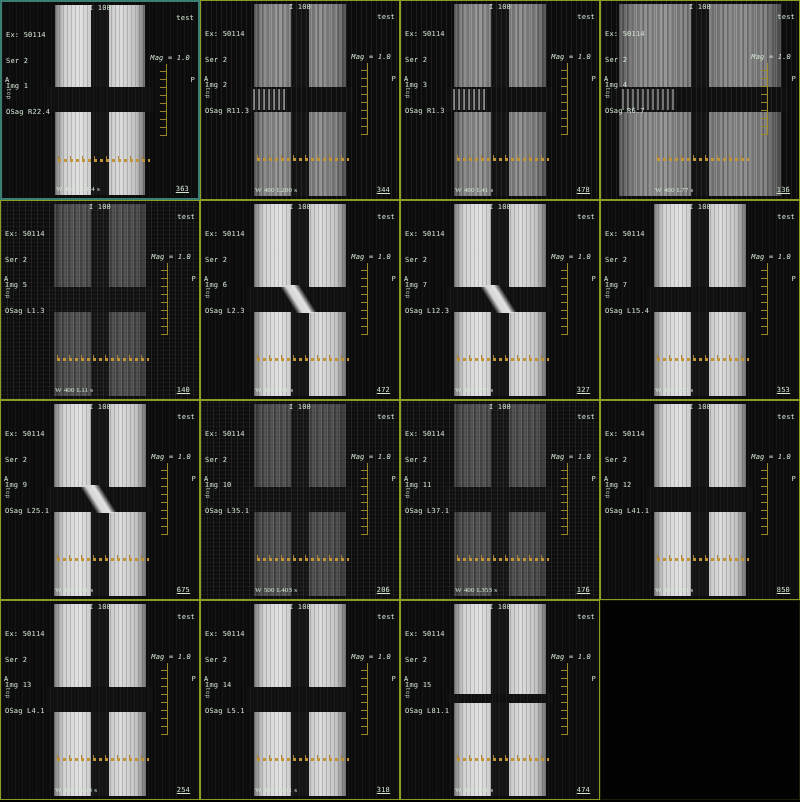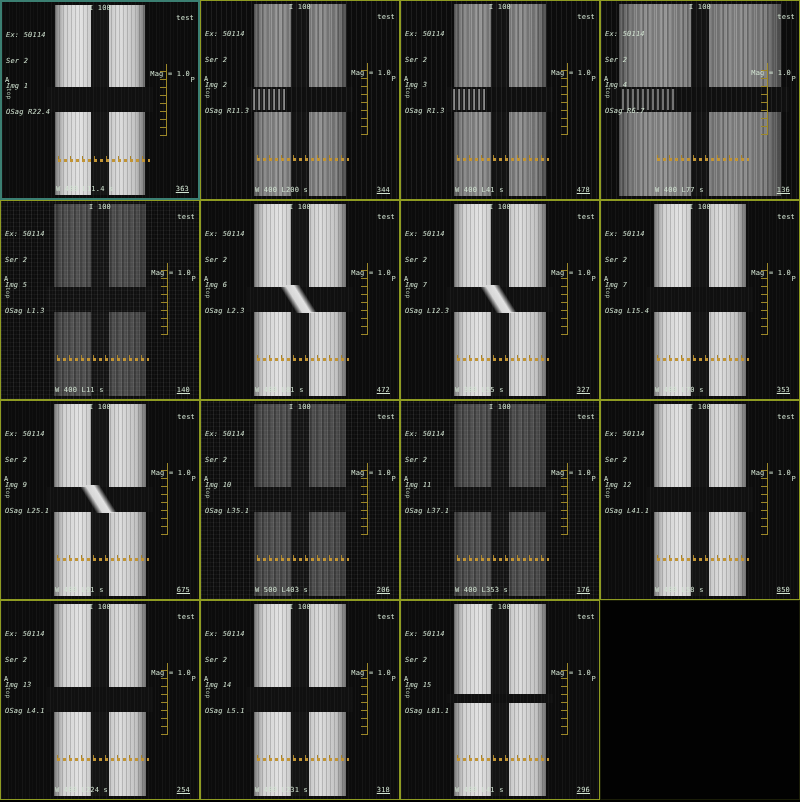--- a/index.html
+++ b/index.html
@@ -39,28 +39,28 @@
   .ruler-b{position:absolute;left:56px;width:92px;top:157px;height:3px;z-index:2;
        background:repeating-linear-gradient(90deg,#c29433 0 3px,transparent 3px 6px);}
   .ruler-b::before{content:'';position:absolute;left:0;top:-3px;width:100%;height:3px;
        background:repeating-linear-gradient(90deg,#a8822c 0 1px,transparent 1px 12px);}
   .ruler-r{position:absolute;right:31px;top:62px;height:72px;width:6px;z-index:2;
        border-right:1px solid #9c8728;
        background:repeating-linear-gradient(0deg,#9c8728 0 1px,transparent 1px 8px);}
 
   
   .txt{position:absolute;color:#d2e4d2;font-size:7px;line-height:8.5px;z-index:3;white-space:pre;letter-spacing:0.2px;}
-  .tl{left:4px;top:12px;font-style:italic;}
+  .tl{left:4px;top:12px;}
   .tc{top:2px;left:50%;transform:translateX(-50%);}
   .tr{top:12px;right:4px;text-align:right;}
   .ml{left:3px;top:74px;}
   .mlsub{left:2px;top:86px;writing-mode:vertical-rl;font-size:6px;color:#b9ccb9;}
   .mr{right:3px;top:74px;}
-  .mag{right:8px;top:68px;}
-  .bl{left:54px;bottom:5px;}
+  .mag{right:8px;top:52px;font-style:italic;}
+  .bl{left:54px;bottom:5px;font-family:Liberation Serif, serif;}
   .br{right:9px;bottom:5px;text-decoration:underline;}
 </style>
 </head>
 <body>
 
 <div class="grid">
     <div class="panel bright selected">
     <div class="phantom">
       <div class="col"></div>
       <div class="slot"></div>
@@ -426,21 +426,21 @@
       <div>Img 15</div>
       <div>OSag L81.1</div>
     </div>
     <div class="txt tc">I 100</div>
     <div class="txt tr">test</div>
     <div class="txt ml">A</div>
     <div class="txt mlsub">top</div>
     <div class="txt mr">P</div>
     <div class="txt mag">Mag = 1.0</div>
     <div class="txt bl">W 400 L41 s</div>
-    <div class="txt br">296</div>
+    <div class="txt br">474</div>
   </div>
     <div class="panel empty">
     
     
     
     
     
     
     
     

